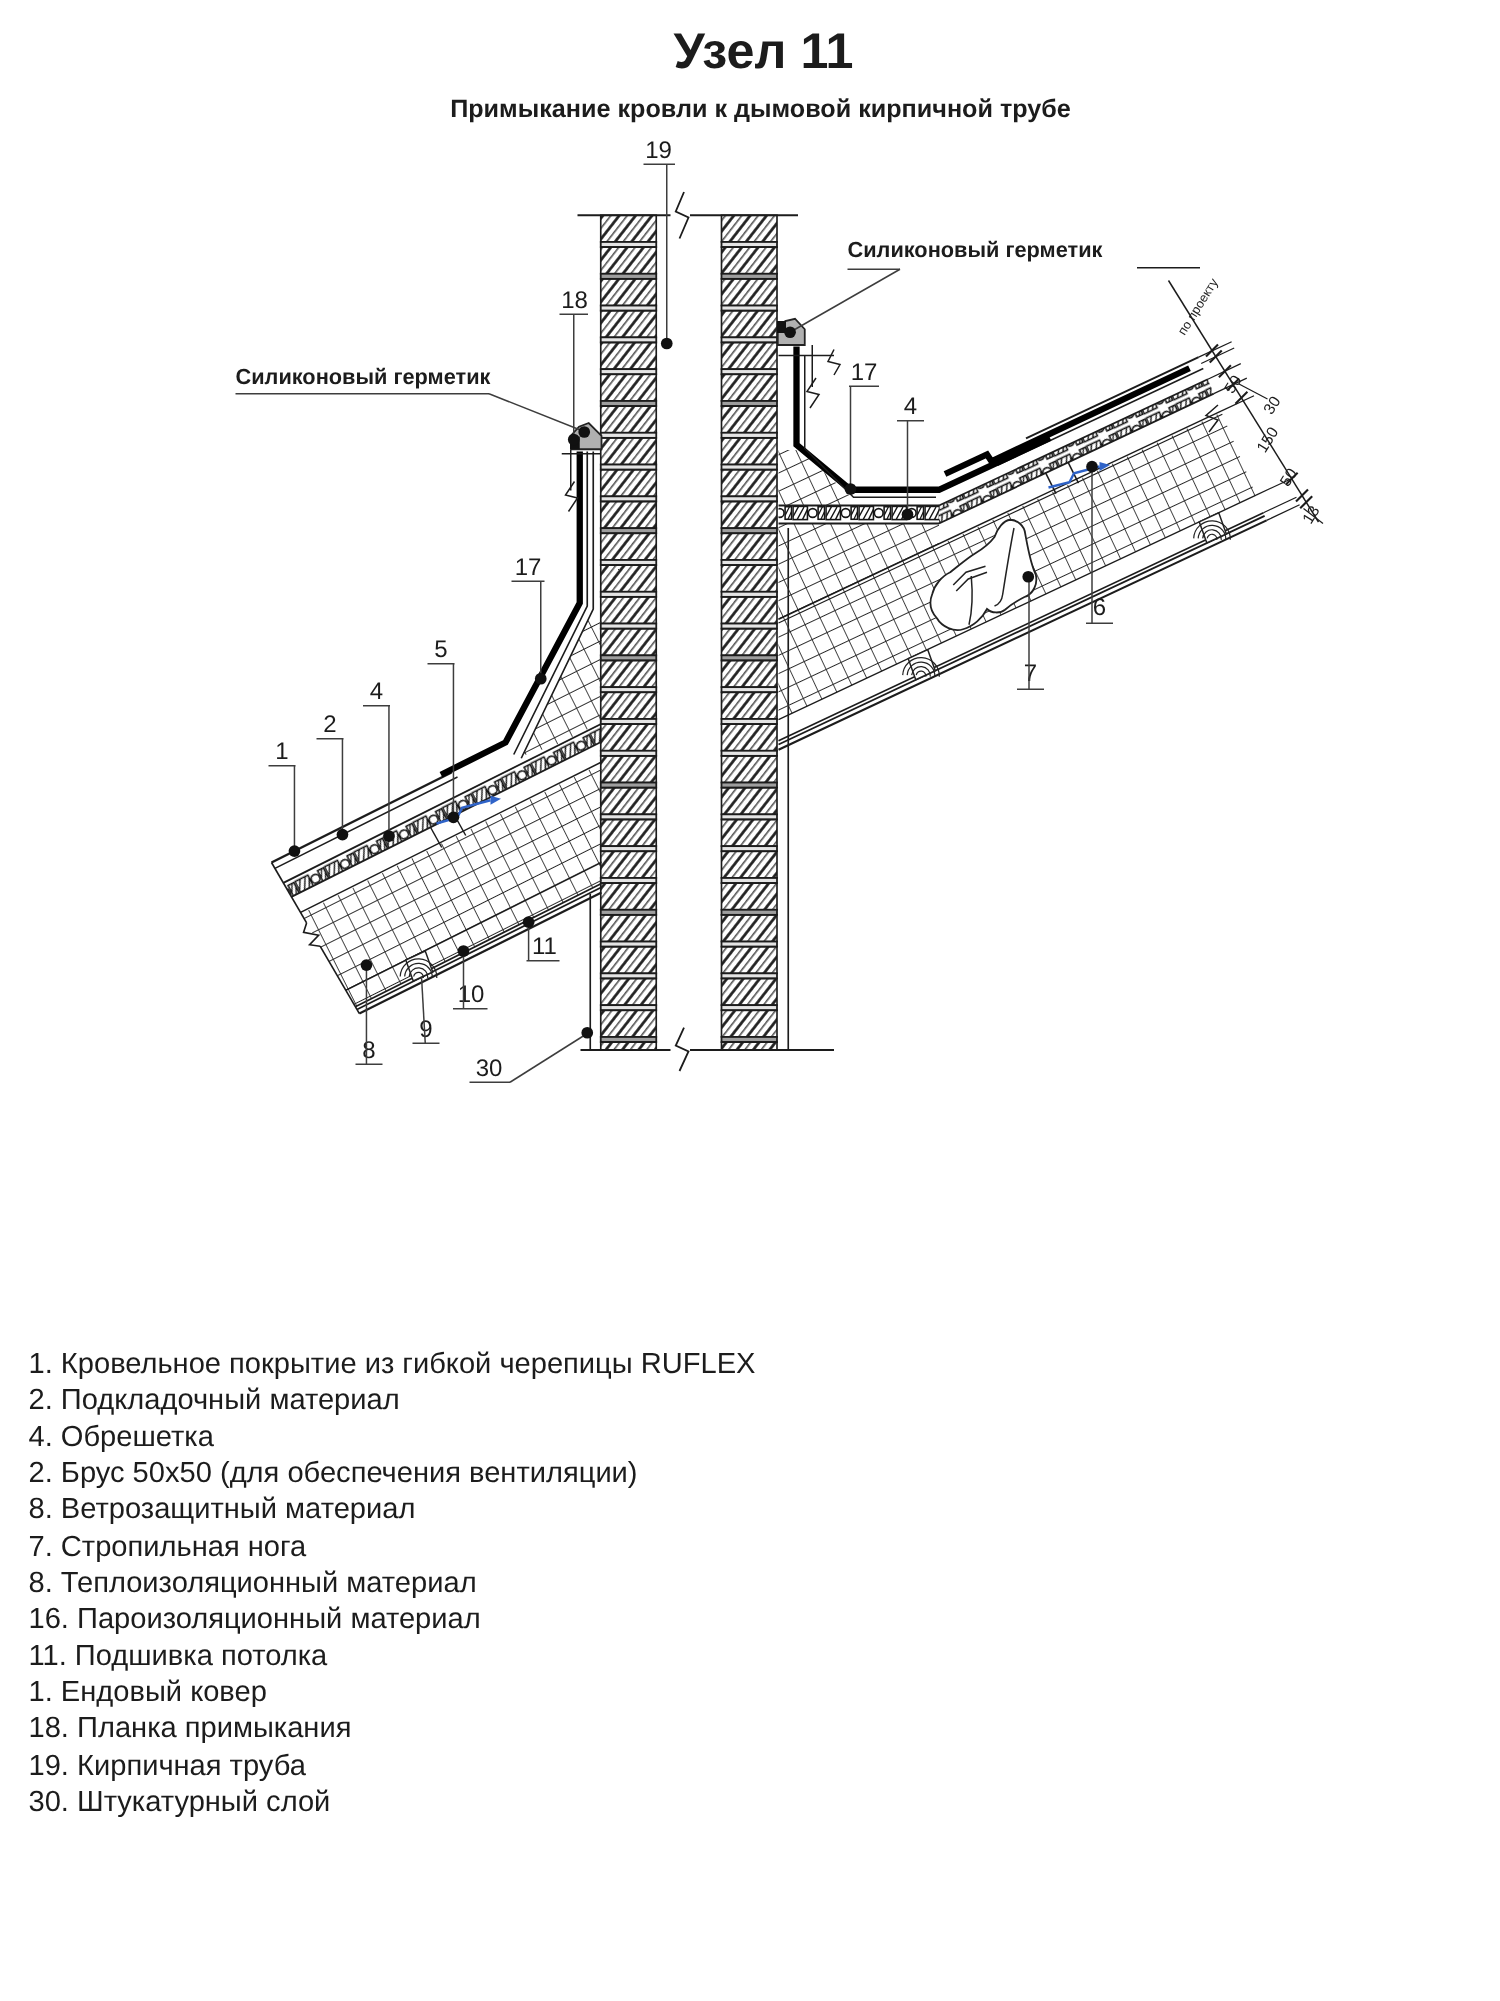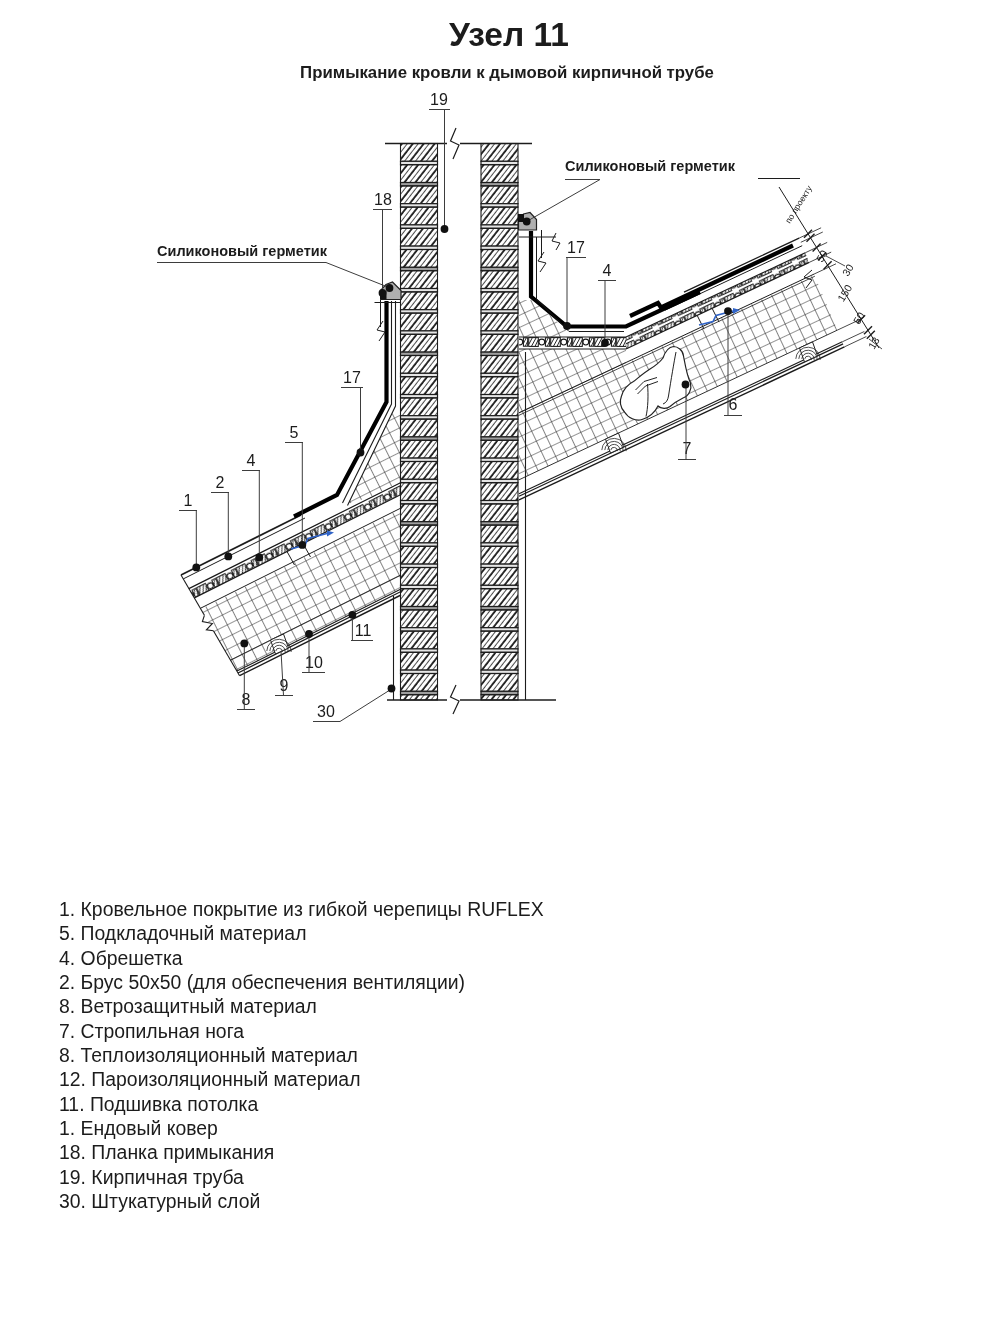--- a/index.html
+++ b/index.html
@@ -2,21 +2,21 @@
 <html lang="ru"><head><meta charset="utf-8">
 <title>Узел 11</title>
 <style>
 html,body{margin:0;padding:0;background:#fff;width:1000px;height:1334px;overflow:hidden;}
 body{font-family:"Liberation Sans", sans-serif;color:#1c1c1c;position:relative;}
 #page{position:relative;width:996px;height:1334px;}
 #t1{position:absolute;left:11px;top:16px;width:100%;text-align:center;font-size:33.5px;font-weight:bold;}
 #t2{position:absolute;left:9px;top:63px;width:100%;text-align:center;font-size:16.8px;font-weight:bold;}
 svg{position:absolute;left:0;top:0;}
 svg text{font-family:"Liberation Sans", sans-serif;}
-#legend{position:absolute;left:19px;top:897px;margin-left:40px;}
+#legend{position:absolute;left:19px;top:897px;}
 .lg{font-size:19.4px;line-height:24.35px;white-space:pre;}
 </style></head>
 <body>
 <div id="page">
 
 <div id="t1">Узел 11</div>
 
 <div id="t2">Примыкание кровли к дымовой кирпичной трубе</div>
 
 <svg width="1000" height="1334" viewBox="0 0 1000 1334">
@@ -391,25 +391,25 @@
 <circle cx="389.5" cy="288.0" r="3.9" fill="#111"></circle>
 
 <text x="565" y="171" font-size="14.5" text-anchor="start" fill="#1c1c1c" font-weight="bold">Силиконовый герметик</text>
 <line x1="565.0" y1="179.5" x2="600.0" y2="179.5" stroke="#3d3d3d" stroke-width="1.0" stroke-linecap="butt"></line>
 <line x1="600.0" y1="179.5" x2="527.5" y2="221.0" stroke="#3d3d3d" stroke-width="1.0" stroke-linecap="butt"></line>
 <circle cx="526.7" cy="221.5" r="3.9" fill="#111"></circle>
 </svg>
 
 <div id="legend">
 <div class="lg">1. Кровельное покрытие из гибкой черепицы RUFLEX</div>
-<div class="lg">5. Подкладочный материал</div>
+<div class="lg">2. Подкладочный материал</div>
 <div class="lg">4. Обрешетка</div>
 <div class="lg">2. Брус 50х50 (для обеспечения вентиляции)</div>
 <div class="lg">8. Ветрозащитный материал</div>
 <div class="lg">7. Стропильная нога</div>
 <div class="lg">8. Теплоизоляционный материал</div>
-<div class="lg">12. Пароизоляционный материал</div>
+<div class="lg">16. Пароизоляционный материал</div>
 <div class="lg">11. Подшивка потолка</div>
 <div class="lg">1. Ендовый ковер</div>
 <div class="lg">18. Планка примыкания</div>
 <div class="lg">19. Кирпичная труба</div>
 <div class="lg">30. Штукатурный слой</div>
 </div>
 </div>
 </body></html>

